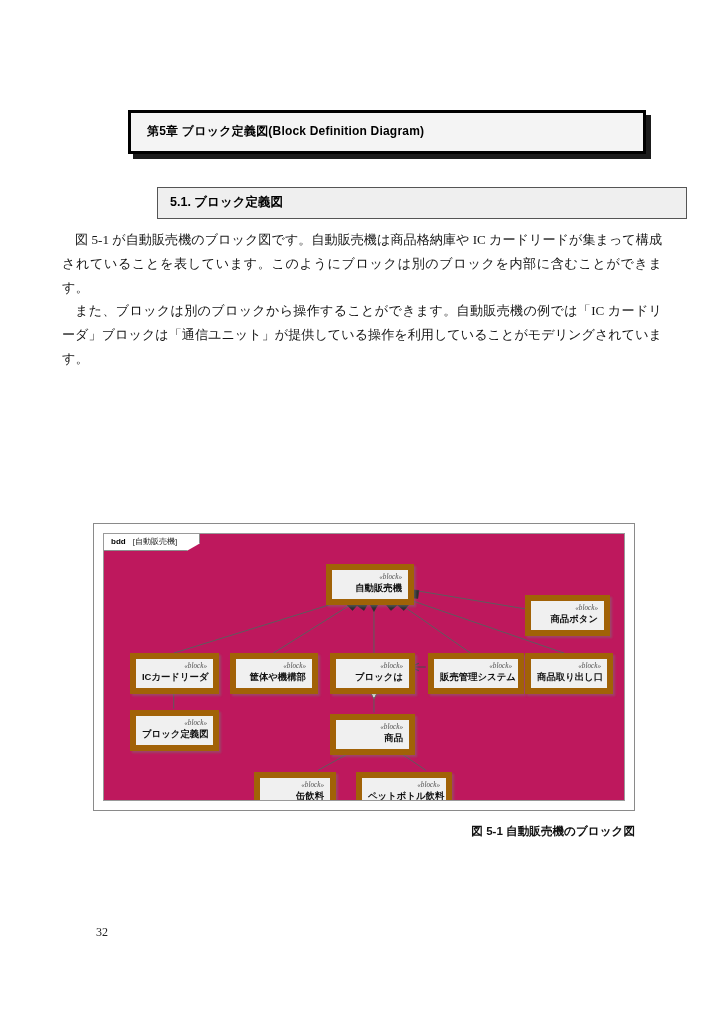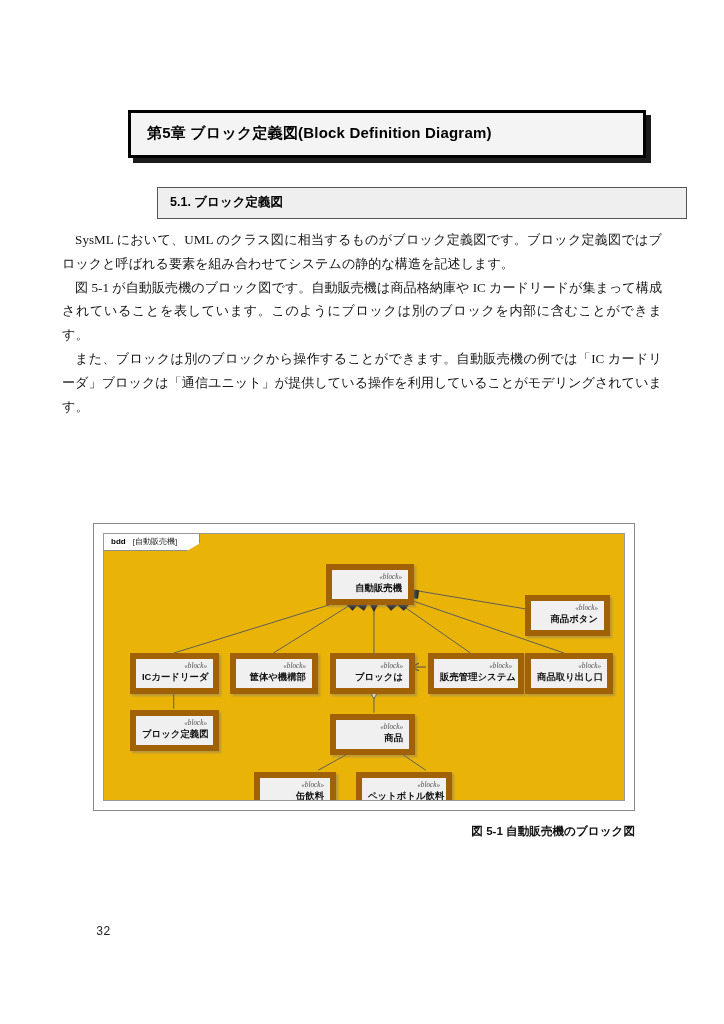--- a/index.html
+++ b/index.html
@@ -29,21 +29,21 @@
     width: 518px;
   }
   .chapter-title {
     border: 3px solid #000000;
     background: #f4f4f4;
     box-shadow: 5px 5px 0 0 #1b1b1b;
     padding: 11px 16px 13px 16px;
     box-sizing: border-box;
     font-family: "Liberation Sans", "DejaVu Sans", sans-serif;
     font-weight: bold;
-    font-size: 15px;
+    font-size: 12px;
     letter-spacing: 0.2px;
     color: #000000;
     line-height: 1.2;
   }
 
   
   .section-heading-wrap {
     position: absolute;
     left: 157px;
     top: 187px;
@@ -86,21 +86,21 @@
   }
   .figure-outer {
     border: 1px solid #8a8a8a;
     background: #ffffff;
     padding: 9px;
     box-sizing: border-box;
   }
   .bdd-frame {
     position: relative;
     border: 1px solid #9a9a9a;
-    background: #eab308;
+    background: #be185d;
     height: 268px;
     box-sizing: border-box;
     overflow: hidden;
   }
   .bdd-label {
     position: absolute;
     left: 0;
     top: 0;
     height: 17px;
     padding: 2px 22px 2px 7px;
@@ -167,40 +167,39 @@
     font-family: "Liberation Sans", "DejaVu Sans", sans-serif;
     font-weight: bold;
     font-size: 11.6px;
     color: #111111;
   }
 
   .page-number {
     position: absolute;
     left: 96px;
     top: 925px;
-    font-family: Liberation Mono, monospace;
+    font-family: Liberation Serif, serif;
     font-size: 12px;
     color: #222222;
   }
 </style>
 </head>
 <body>
 
 <div class="page">
 
   <div class="chapter-title-wrap">
     <div class="chapter-title">第5章 ブロック定義図(Block Definition Diagram)</div>
   </div>
 
   <div class="section-heading-wrap">
     <div class="section-heading">5.1. ブロック定義図</div>
   </div>
 
   <div class="body-text">
-    <p>SysML において、UML のクラス図に相当するものがブロック定義図です。ブロック定義図ではブロックと呼ばれる要素を組み合わせてシステムの静的な構造を記述します。</p>
     <p>図 5-1 が自動販売機のブロック図です。自動販売機は商品格納庫や IC カードリードが集まって構成されていることを表しています。このようにブロックは別のブロックを内部に含むことができます。</p>
     <p>また、ブロックは別のブロックから操作することができます。自動販売機の例では「IC カードリーダ」ブロックは「通信ユニット」が提供している操作を利用していることがモデリングされています。</p>
   </div>
 
   <div class="figure-wrap">
     <div class="figure-outer">
       <div class="bdd-frame">
 
         <div class="bdd-label">
           <b>bdd</b><span class="kind">[自動販売機]</span>

